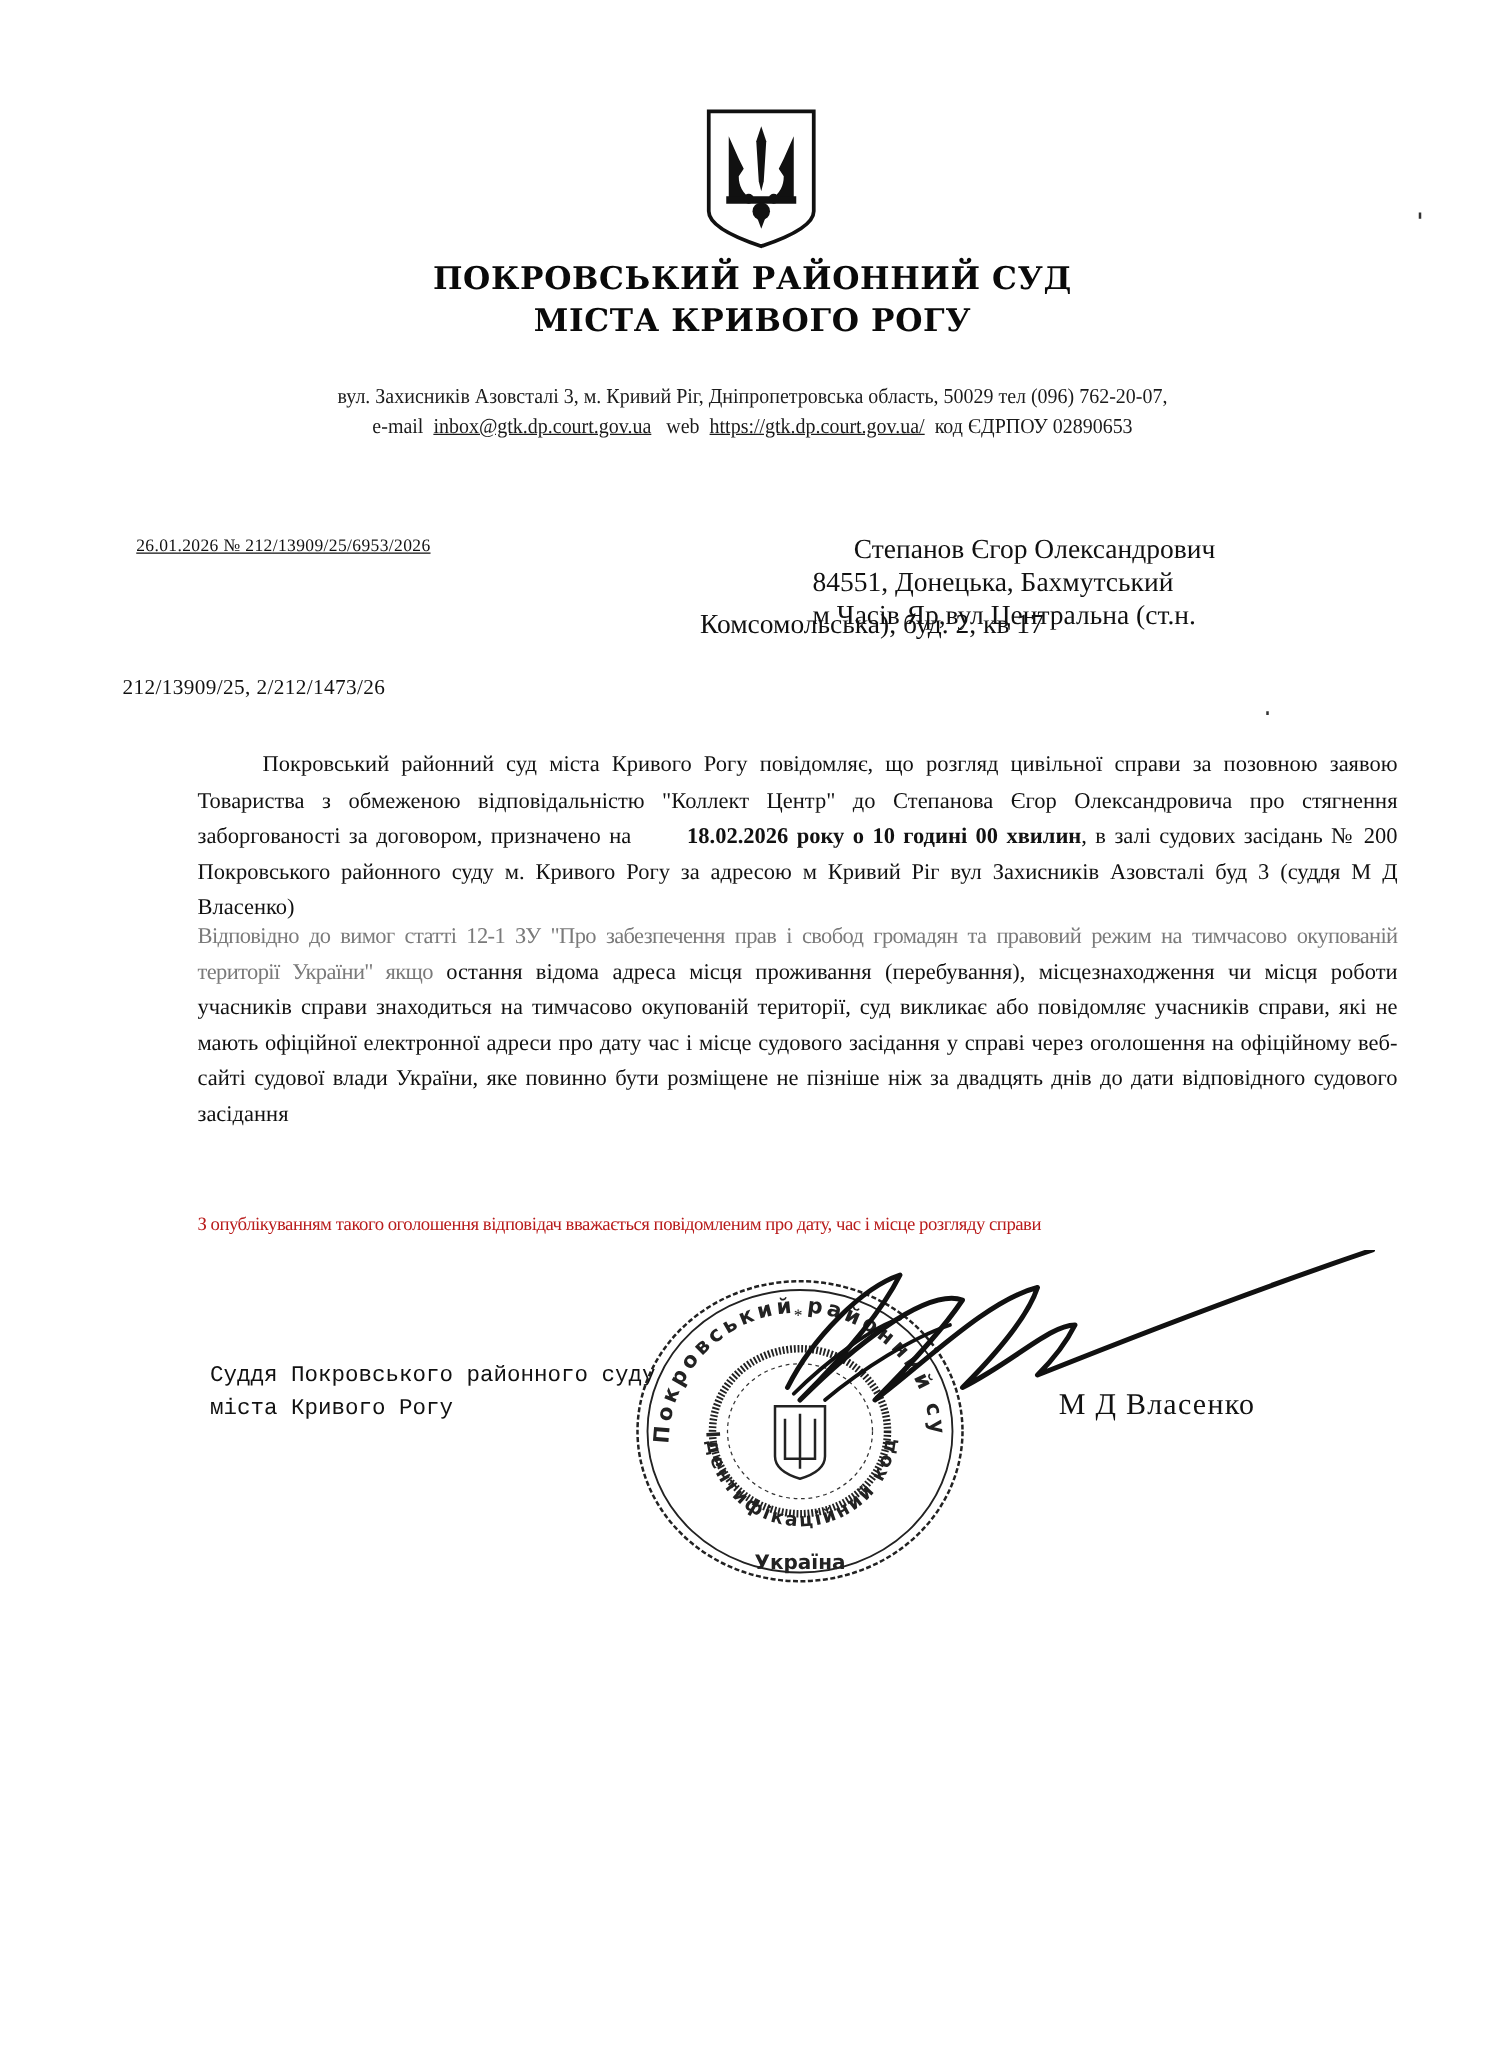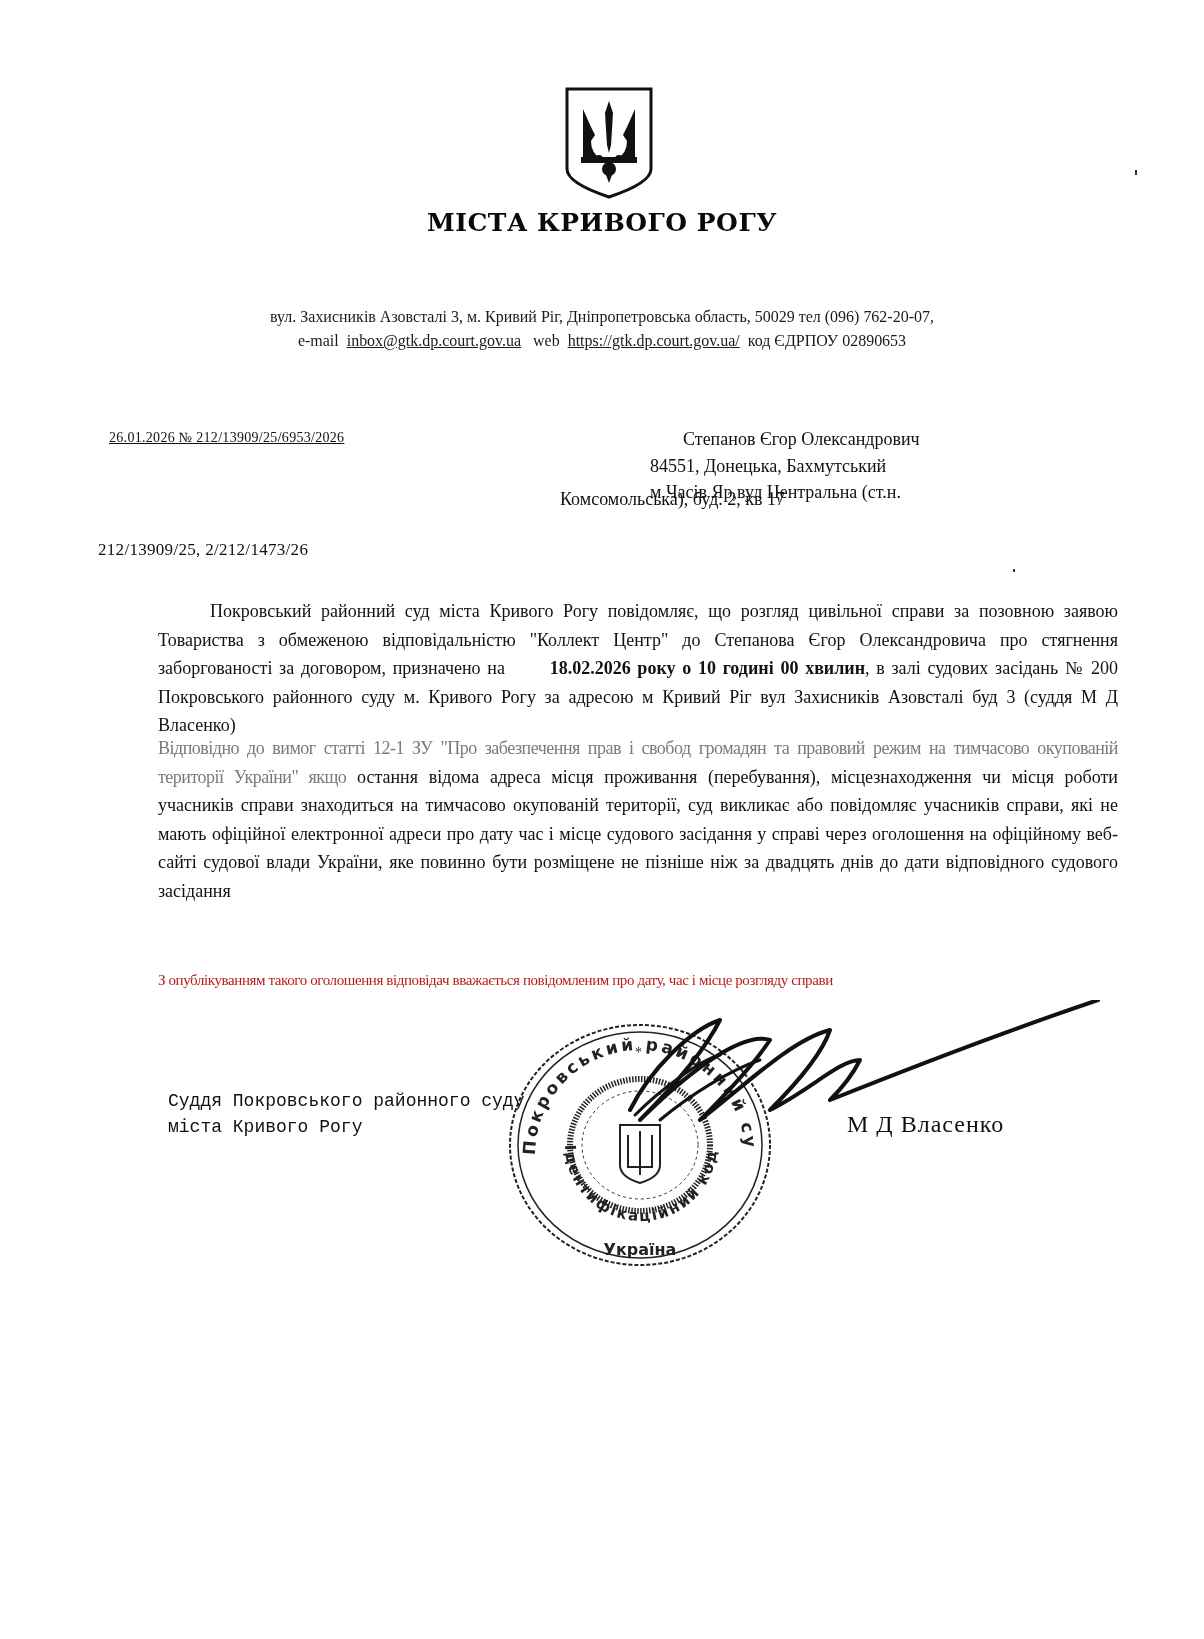--- a/index.html
+++ b/index.html
@@ -7,21 +7,21 @@
          font-family: "Liberation Serif", "DejaVu Serif", serif; color: #111; }
   .abs { position: absolute; }
   .emblem { left: 561px; top: 83px; width: 96px; height: 118px; }
   .court-title { left: 0; width: 1204px; top: 206px; text-align: center;
                  font-family: "DejaVu Serif", "Liberation Serif", serif; font-weight: bold;
                  font-size: 25px; line-height: 34px; letter-spacing: 0.5px; color: #0a0a0a; }
   .contacts { left: 0; width: 1204px; top: 305px; text-align: center; font-size: 17px; line-height: 24px;
               color: #1a1a1a; transform: scaleX(0.94); }
   .contacts u { text-decoration: underline; }
   .outref { left: 109px; top: 430px; font-size: 14px; text-decoration: underline; letter-spacing: 0.3px; }
-  .recipient { font-size: 18px; line-height: 26px; font-family: Liberation Serif, serif; }
+  .recipient { font-size: 22px; line-height: 26px; font-family: Liberation Serif, serif; }
   .r1 { left: 683px; top: 426px; }
   .r2 { left: 650px; top: 453px; }
   .r3 { left: 650px; top: 479px; }
   .r4 { left: 560px; top: 486px; }
   .caseref { left: 98px; top: 540px; font-size: 17px; letter-spacing: 0.3px; }
   .body-text { left: 158px; width: 960px; top: 597px; font-size: 18px; line-height: 28.5px; text-align: justify; }
   .body-text .ind { display: inline-block; width: 52px; }
   .para2 { left: 158px; width: 960px; top: 734px; font-size: 18px; line-height: 28.5px; text-align: justify; }
   .para2 .faded { color: #7a7a7a; letter-spacing: -0.5px; }
   .para3 { left: 158px; width: 960px; top: 965px; font-size: 15px; line-height: 30px; color: #b91c1c; letter-spacing: -0.4px; }
@@ -42,20 +42,21 @@
   <path d="M22 26 L22 76 L40 76 Q30 70 30 58 L34 52 L30 44 Z" fill="#111"></path>
   <path d="M74 26 L74 76 L56 76 Q66 70 66 58 L62 52 L66 44 Z" fill="#111"></path>
   <path d="M20 74 H76 V80 H20 Z" fill="#111"></path>
   <circle cx="48" cy="86" r="7" fill="#111"></circle>
   <path d="M42 84 L48 100 L54 84 Z" fill="#111"></path>
   <circle cx="38" cy="76" r="4" fill="#111"></circle>
   <circle cx="58" cy="76" r="4" fill="#111"></circle>
 </svg>
 
 <div class="abs court-title">
+  <div>ПОКРОВСЬКИЙ РАЙОННИЙ СУД</div>
   <div>МІСТА КРИВОГО РОГУ</div>
 </div>
 
 <div class="abs contacts">
   <div>вул. Захисників Азовсталі 3, м. Кривий Ріг,  Дніпропетровська область, 50029 тел  (096) 762-20-07,</div>
   <div>
     <span>e-mail</span>&nbsp;
     <u>inbox@gtk.dp.court.gov.ua</u>&nbsp;&nbsp;
     <span>web</span>&nbsp;
     <u>https://gtk.dp.court.gov.ua/</u>&nbsp;

